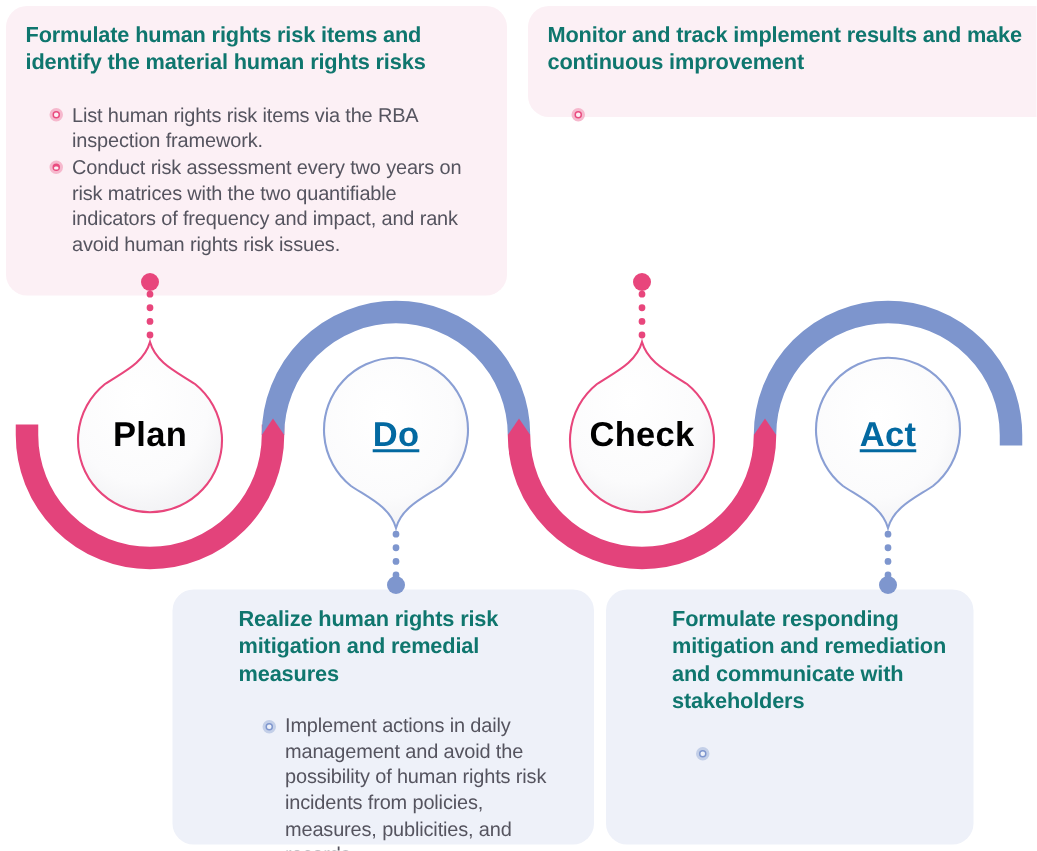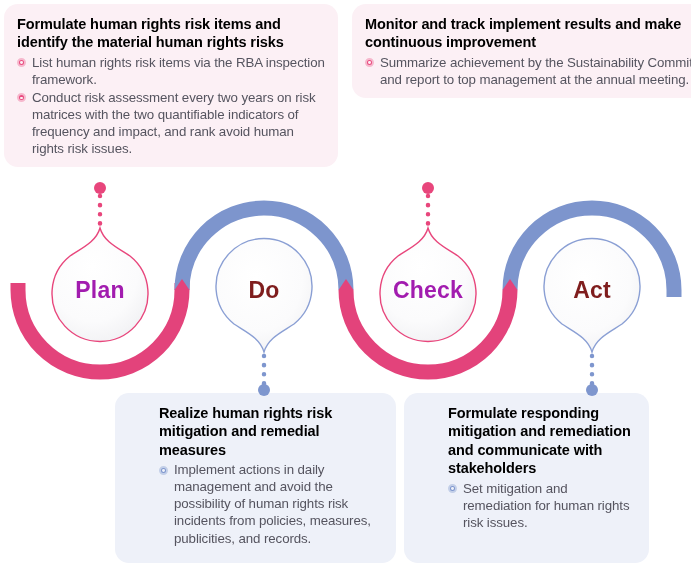--- a/index.html
+++ b/index.html
@@ -9,23 +9,23 @@
     -webkit-font-smoothing:antialiased;
   }
   .card{
     position:absolute;border-radius:14px;box-sizing:border-box;
     padding:11px 13px 10px 13px;
   }
   .card.pink{background:#fcf0f5;}
   .card.blue{background:#eef1f9;padding-left:44px;}
   .card h3{
     margin:0 0 2px 0;font-size:14.5px;line-height:1.27;font-weight:bold;
-    color:#000000;letter-spacing:-0.1px;
+    color:#0f766e;letter-spacing:-0.1px;
   }
-  .card ul{margin:0;padding:0;list-style:none;}
+  .card ul{margin:16px;padding:0;list-style:none;}
   .card li{
     position:relative;padding-left:15px;margin-top:1px;
     font-size:13.3px;line-height:1.285;color:#55545f;letter-spacing:-0.1px;
   }
   .card li .bul{
     position:absolute;left:0;top:4.5px;width:9px;height:9px;border-radius:50%;
     box-sizing:border-box;
   }
   .card.pink li .bul{background:#e94b7f;border:2px solid #f6b8cd;}
   .card.pink li .bul::after{
@@ -40,22 +40,22 @@
   #card-plan {left:4px;  top:4px;   width:334px;}
   #card-check{left:352px;top:4px;   width:384px;}
   #card-do   {left:115px;top:393px; width:281px; height:170px;}
   #card-act  {left:404px;top:393px; width:245px; height:170px;}
 
   #cycle{position:absolute;left:0;top:180px;width:691px;height:225px;}
   .node-label{
     position:absolute;transform:translate(-50%,-50%);
     font-size:23px;font-weight:bold;letter-spacing:0.2px;white-space:nowrap;
   }
-  .node-label.pink{color:#a21caf;}
-  .node-label.blue{color:#7f1d1d;}
+  .node-label.pink{color:#000000;}
+  .node-label.blue{color:#0369a1;text-decoration:underline;}
 </style>
 </head>
 <body>
 
 <div class="card pink" id="card-plan">
   <h3>Formulate human rights risk items and identify the material human rights risks</h3>
   <ul>
     <li>
       <span class="bul"></span>
       <span>List human rights risk items via the RBA inspection framework.</span>
@@ -65,41 +65,39 @@
       <span>Conduct risk assessment every two years on risk matrices with the two quantifiable indicators of frequency and impact, and rank avoid human rights risk issues.</span>
     </li>
   </ul>
 </div>
 
 <div class="card pink" id="card-check">
   <h3>Monitor and track implement results and make continuous improvement</h3>
   <ul>
     <li>
       <span class="bul"></span>
-      <span>Summarize achievement by the Sustainability Committee and report to top management at the annual meeting.</span>
     </li>
   </ul>
 </div>
 
 <div class="card blue" id="card-do">
   <h3>Realize human rights risk mitigation and remedial measures</h3>
   <ul>
     <li>
       <span class="bul"></span>
       <span>Implement actions in daily management and avoid the possibility of human rights risk incidents from policies, measures, publicities, and records.</span>
     </li>
   </ul>
 </div>
 
 <div class="card blue" id="card-act">
   <h3>Formulate responding mitigation and remediation and communicate with stakeholders</h3>
   <ul>
     <li>
       <span class="bul"></span>
-      <span>Set mitigation and remediation for human rights risk issues.</span>
     </li>
   </ul>
 </div>
 
 <div id="cycle">
   <svg width="691" height="225" viewBox="0 0 691 225">
     <defs>
       <radialGradient id="bubbleFill" cx="42%" cy="34%" r="78%">
         <stop offset="0%" stop-color="#ffffff"></stop>
         <stop offset="62%" stop-color="#fbfbfc"></stop>

